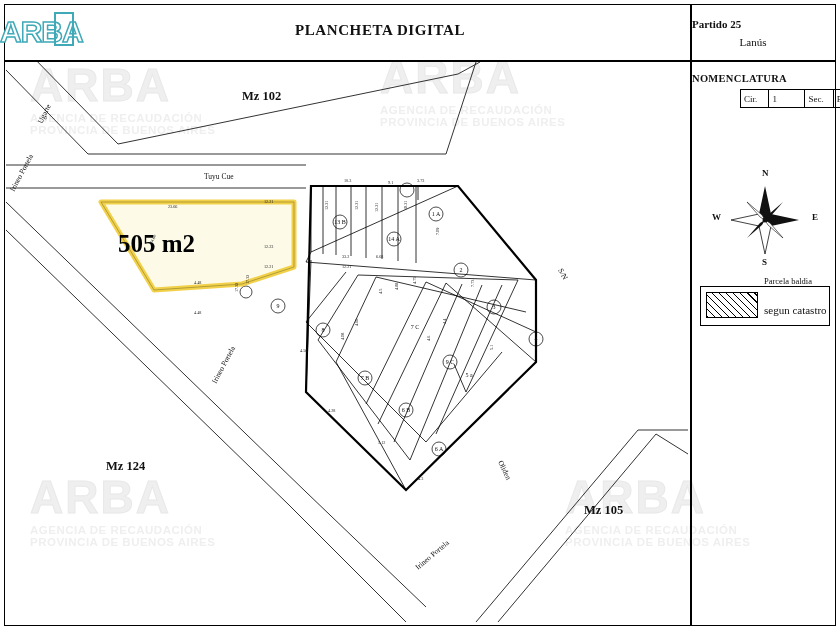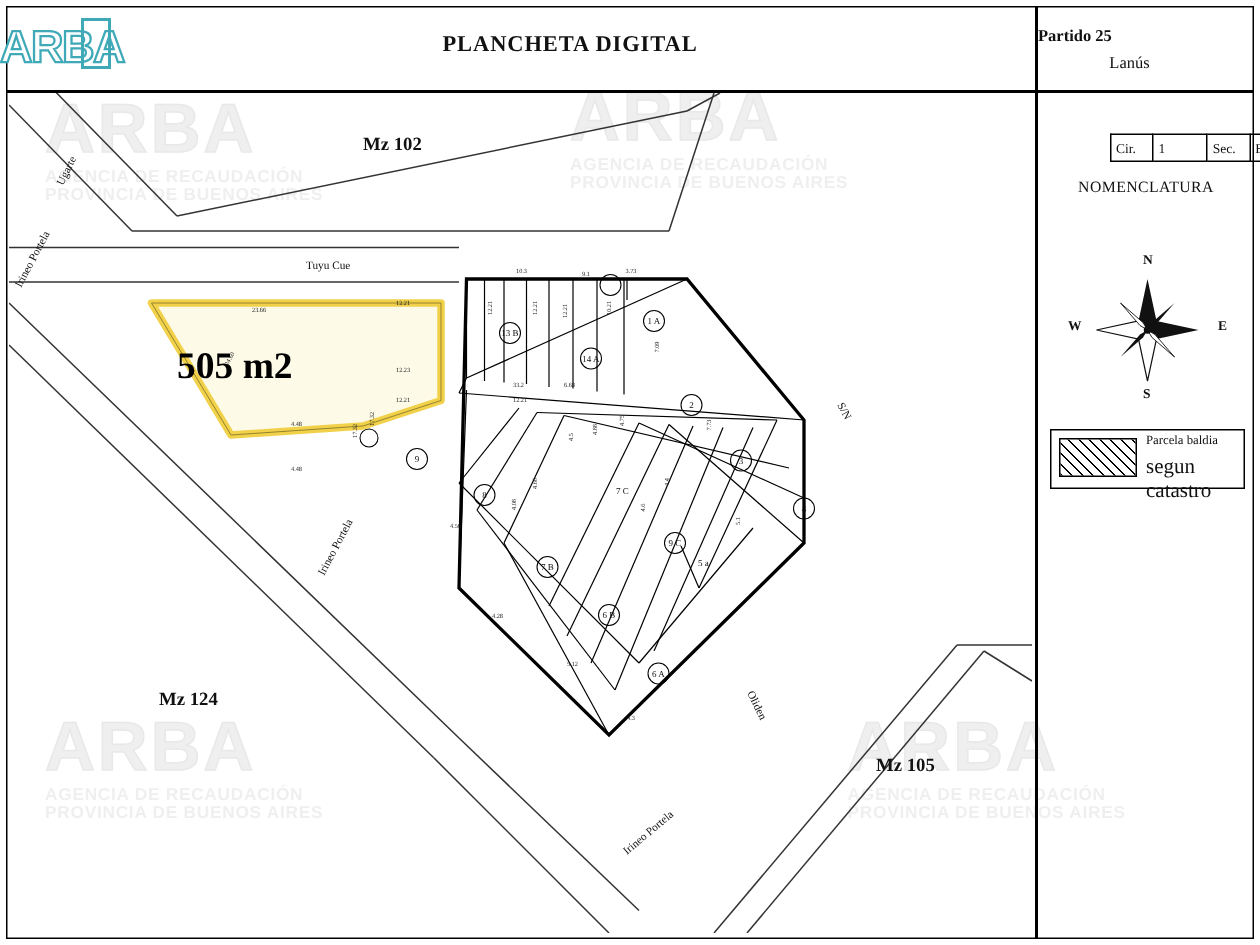--- a/index.html
+++ b/index.html
@@ -14,40 +14,40 @@
   
   .title{position:absolute;left:80px;top:22px;width:600px;text-align:center;font-size:15px;font-weight:bold;letter-spacing:.6px;}
   .logo{position:absolute;left:0px;top:14px;width:76px;height:36px;}
   .logo-text{font-family:"Liberation Sans",sans-serif;font-size:30px;font-weight:bold;color:#ffffff;-webkit-text-stroke:1.5px #3fa9b8;letter-spacing:-1px;line-height:36px;}
   .logo-box{position:absolute;left:54px;top:12px;width:20px;height:34px;border:2px solid #3fa9b8;box-sizing:border-box;}
 
   .partido{position:absolute;left:692px;top:18px;width:144px;text-align:left;font-size:11px;font-weight:bold;}
   .partido2{position:absolute;left:692px;top:36px;width:122px;text-align:center;font-size:11px;}
 
   
-  .nom-title{position:absolute;left:692px;top:73px;width:144px;text-align:center;font-size:10.5px;font-weight:normal;letter-spacing:.3px;margin-top:47px;}
+  .nom-title{position:absolute;left:692px;top:73px;width:144px;font-size:10.5px;font-weight:bold;letter-spacing:.3px;}
   .nom-table{position:absolute;left:700px;top:89px;width:130px;border-collapse:collapse;font-size:9px;margin-left:40px;}
   .nom-table td{border:1px solid #000;height:17px;padding:0 3px;font-family:"Liberation Serif",serif;}
   .nom-k{width:22%;font-weight:normal;}
   .nom-v{width:28%;}
 
   
   .compass{position:absolute;left:700px;top:168px;width:130px;height:105px;}
   .cmp-n,.cmp-s,.cmp-e,.cmp-w{position:absolute;font-size:9px;font-weight:bold;}
   .cmp-n{left:62px;top:0px;}
   .cmp-s{left:62px;top:89px;}
   .cmp-e{left:112px;top:44px;}
   .cmp-w{left:12px;top:44px;}
 
   
   .leg-box{position:absolute;left:700px;top:286px;width:130px;height:40px;border:1px solid #000;box-sizing:border-box;}
   .leg-swatch{position:absolute;left:706px;top:292px;width:52px;height:26px;border:1px solid #000;box-sizing:border-box;
     background:repeating-linear-gradient(45deg,#000 0 1px,#fff 1px 5px);}
-  .leg-t1{position:absolute;left:764px;top:288px;width:74px;font-size:8.5px;}
-  .leg-t2{position:absolute;left:764px;top:304px;width:74px;font-size:14px;}
+  .leg-t1{position:absolute;left:764px;top:276px;width:74px;font-size:8.5px;}
+  .leg-t2{position:absolute;left:764px;top:304px;width:74px;font-size:11px;}
 
   
   .wm{position:absolute;color:#f0f0f0;font-family:"Liberation Sans",sans-serif;font-weight:bold;user-select:none;pointer-events:none;}
   .wm .big{font-size:46px;letter-spacing:2px;color:#efefef;-webkit-text-stroke:1px #e8e8e8;}
   .wm .sm{font-size:11.5px;letter-spacing:.5px;color:#efefef;}
 
   
   svg.map{position:absolute;left:6px;top:62px;}
   .mzlabel{font-family:"Liberation Serif",serif;font-size:12.5px;font-weight:bold;fill:#111;}
   .street{font-family:"Liberation Serif",serif;font-size:7.5px;fill:#111;}

